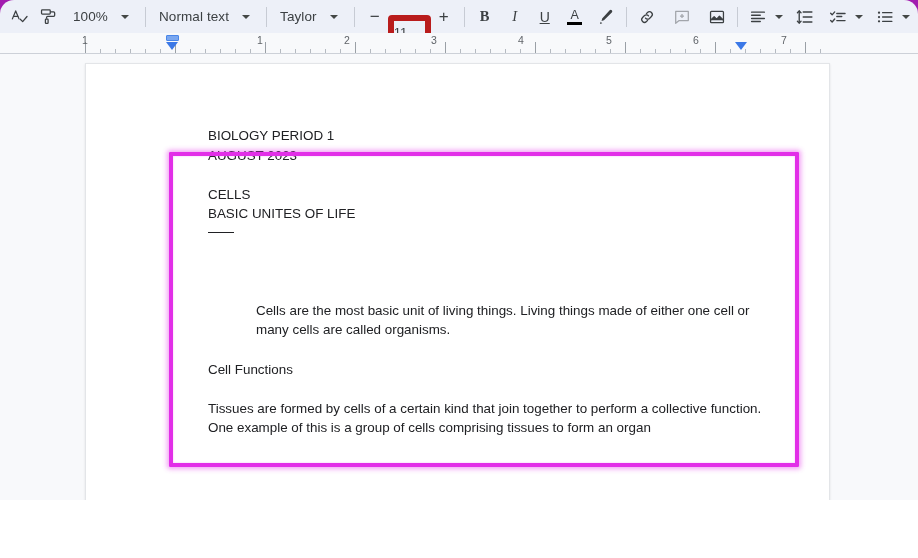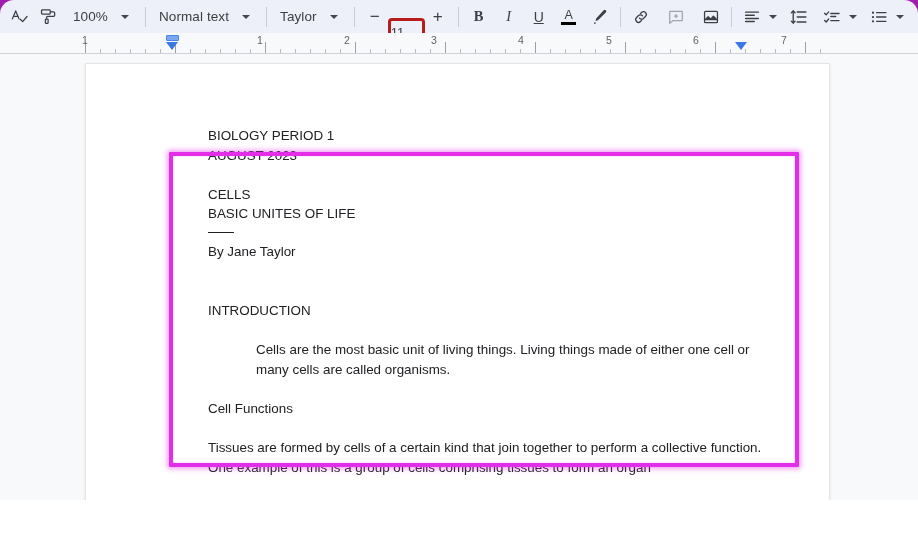--- a/index.html
+++ b/index.html
@@ -80,21 +80,21 @@
     border-right: 4px solid transparent;
     border-top: 4.5px solid #444746;
     margin: 0 6px 0 10px;
     flex: none;
   }
   .caret.tight { margin: 0 3px 0 4px; }
 
   .fontsize-box {
     width: 31px;
     height: 22px;
-    border: 3px solid #b91c1c;
+    border: 6px solid #b91c1c;
     border-radius: 4px;
     background: #edf0f8;
     display: flex;
     align-items: center;
     justify-content: flex-start;
     font-size: 13px;
     color: #3c4043;
     cursor: text;
     flex: none;
     margin-top: 31px;
@@ -444,24 +444,22 @@
   <div class="canvas">
     <div class="page">
 
       <div class="doc">
         <p>BIOLOGY PERIOD 1</p>
         <p>AUGUST 2023</p>
         <div class="blank"></div>
         <p>CELLS</p>
         <p>BASIC UNITES OF LIFE</p>
         <div class="hr-short"></div>
-        <p>By Jane Taylor</p>
-        <div class="blank"></div>
-        <div class="blank"></div>
-        <p>INTRODUCTION</p>
+        <div class="blank"></div>
+        <div class="blank"></div>
         <div class="blank"></div>
         <p class="indent">Cells are the most basic unit of living things. Living things made of either one cell or many cells are called organisms.</p>
         <div class="blank"></div>
         <p>Cell Functions</p>
         <div class="blank"></div>
         <p>Tissues are formed by cells of a certain kind that join together to perform a collective function. One example of this is a group of cells comprising tissues to form an organ</p>
       </div>
 
     </div>
   </div>

